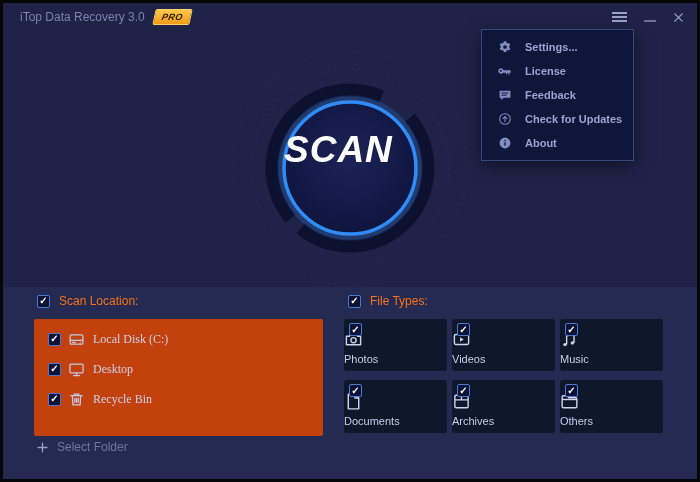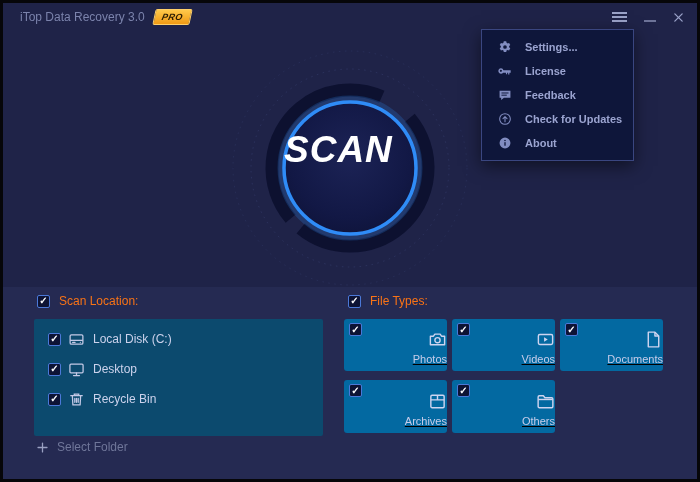--- a/index.html
+++ b/index.html
@@ -55,39 +55,39 @@
     background:#0d1334; border:1px solid #4b79d8; border-radius:2px;
     display:flex; align-items:center; justify-content:center; cursor:pointer; }
   .checkbox.checked::after { content:"✓"; color:#fff; font-size:10px;
     font-weight:bold; line-height:1; }
 
   .sect-header { position:absolute; display:flex; align-items:center; gap:9px; }
   .sect-label { font-size:12px; color:#f97316; }
 
   .loc-header { left:34px; top:291px; }
   .loc-panel { position:absolute; left:31px; top:316px; width:289px; height:117px;
-    background:#0c4a6e; border-radius:2px; padding-top:5px; }
+    background:#c2410c; border-radius:2px; padding-top:5px;font-family:Liberation Serif, serif; }
   .loc-row { height:30px; display:flex; align-items:center; padding-left:14px; cursor:pointer; }
   .row-icon { width:17px; height:17px; color:#c3c9e6; margin-left:7px; flex:0 0 auto; }
   .row-icon svg { width:100%; height:100%; display:block; }
   .row-label { font-size:12px; color:#ccd2ec; margin-left:8px; }
 
   .select-folder { position:absolute; left:33px; top:437px;
     display:flex; align-items:center; gap:8px; cursor:pointer; }
   .plus-icon { width:13px; height:13px; color:#9aa0c2; }
   .plus-icon svg { width:100%; height:100%; display:block; }
   .select-folder-label { font-size:12px; color:#6f7699; }
 
   .ft-header { left:345px; top:291px; }
   .ft-grid { position:absolute; left:341px; top:316px;
     display:grid; grid-template-columns:repeat(3,103px);
     grid-template-rows:52px 53px; column-gap:5px; row-gap:9px; }
-  .ft-card { position:relative; background:#0369a1; border-radius:3px;
-    display:flex; flex-direction:column; align-items:flex-end; justify-content:flex-end;
-    padding-bottom:6px; cursor:pointer;text-decoration:underline; }
+  .ft-card { position:relative; background:#0f172a; border-radius:3px;
+    display:flex; flex-direction:column; align-items:flex-start; justify-content:flex-end;
+    padding-bottom:6px; cursor:pointer; }
   .ft-card .checkbox { position:absolute; top:4px; left:5px; }
   .ft-icon { width:19px; height:19px; color:#ced4f0; margin-bottom:4px; }
   .ft-icon svg { width:100%; height:100%; display:block; }
   .ft-label { font-size:11px; color:#c7cdea; }
 </style>
 </head>
 <body>
 
 <div class="window">
   <div class="app">
@@ -251,20 +251,31 @@
     <span class="checkbox checked"></span>
     <span class="ft-icon">
             <svg viewBox="0 0 16 16" fill="none" stroke="currentColor" stroke-width="1.2">
               <rect x="2" y="3.8" width="12" height="8.4" rx="1.2"></rect>
               <path d="M6.8 6.2v3.6l3.1-1.8z" fill="currentColor" stroke="none"></path>
             </svg>
           </span>
     <span class="ft-label">Videos</span>
   </div>
 
+  <div class="ft-card">
+    <span class="checkbox checked"></span>
+    <span class="ft-icon">
+            <svg viewBox="0 0 16 16" fill="none" stroke="currentColor" stroke-width="1.2">
+              <path d="M5.6 12.3V4.9l6.2-1.4v7.4" stroke-linejoin="round"></path>
+              <circle cx="4.2" cy="12.3" r="1.4" fill="currentColor" stroke="none"></circle>
+              <circle cx="10.4" cy="10.9" r="1.4" fill="currentColor" stroke="none"></circle>
+            </svg>
+          </span>
+    <span class="ft-label">Music</span>
+  </div>
 
   <div class="ft-card">
     <span class="checkbox checked"></span>
     <span class="ft-icon">
             <svg viewBox="0 0 16 16" fill="none" stroke="currentColor" stroke-width="1.2">
               <path d="M3.6 1.8h5.6l3.2 3.2v9.2H3.6z" stroke-linejoin="round"></path>
               <path d="M9.2 1.8V5h3.2" stroke-linejoin="round"></path>
             </svg>
           </span>
     <span class="ft-label">Documents</span>

